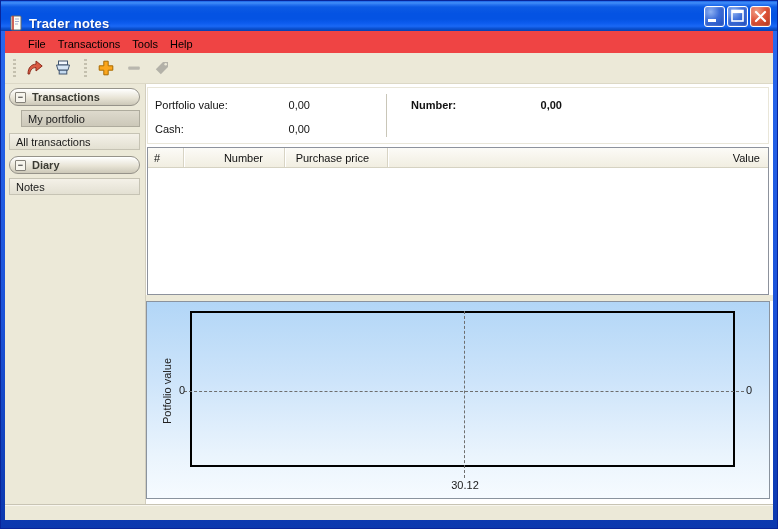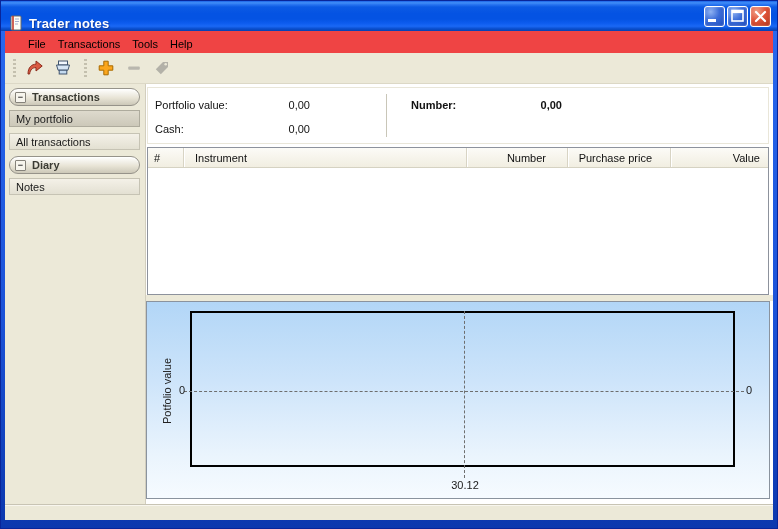--- a/index.html
+++ b/index.html
@@ -74,20 +74,21 @@
   }
   .nav-item{
     height:17px; margin-bottom:6px; border:1px solid #c6c3b4;
     background:linear-gradient(180deg,#f4f1e8 0%,#e3e0d2 100%);
     display:flex; align-items:center; padding-left:6px;
     font-size:11px; color:#1a1a1a;
   }
   .nav-item.selected{
     border-color:#aeab9d;
     background:linear-gradient(180deg,#dedacd 0%,#ccc8b9 100%);
+    margin-left:12px;
   }
   .main{ flex:1; position:relative; background:#fff; }
   
   .summary{
     position:absolute; left:1px; top:3px; width:622px; height:57px;
     background:#fff; border:1px solid #e9e6d9; font-size:11px; color:#111;
   }
   .sum-label-1{ position:absolute; left:7px; top:11px; }
   .sum-label-2{ position:absolute; left:7px; top:35px; }
   .sum-val-1{ position:absolute; left:84px; top:11px; width:78px; text-align:right; }
@@ -241,21 +242,20 @@
           <span class="sum-label-2">Cash:</span>
           <span class="sum-val-2">0,00</span>
           <span class="sum-divider"></span>
           <span class="total-label">Number:</span>
           <span class="total-val">0,00</span>
         </div>
 
         <div class="grid">
           <div class="grid-head">
             <div class="gh-cell gh-num">#</div>
-            <div class="gh-cell gh-instr">Instrument</div>
             <div class="gh-cell gh-number">Number</div>
             <div class="gh-cell gh-price">Purchase price</div>
             <div class="gh-cell gh-value">Value</div>
           </div>
           <div class="grid-body"></div>
         </div>
 
         <div class="splitter"></div>
 
         <div class="chart-panel">

